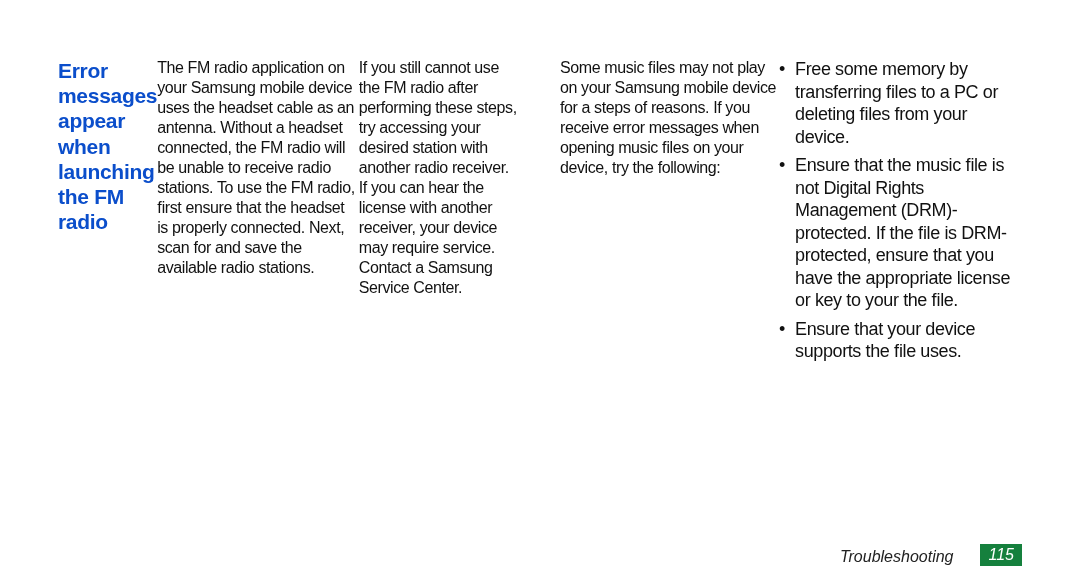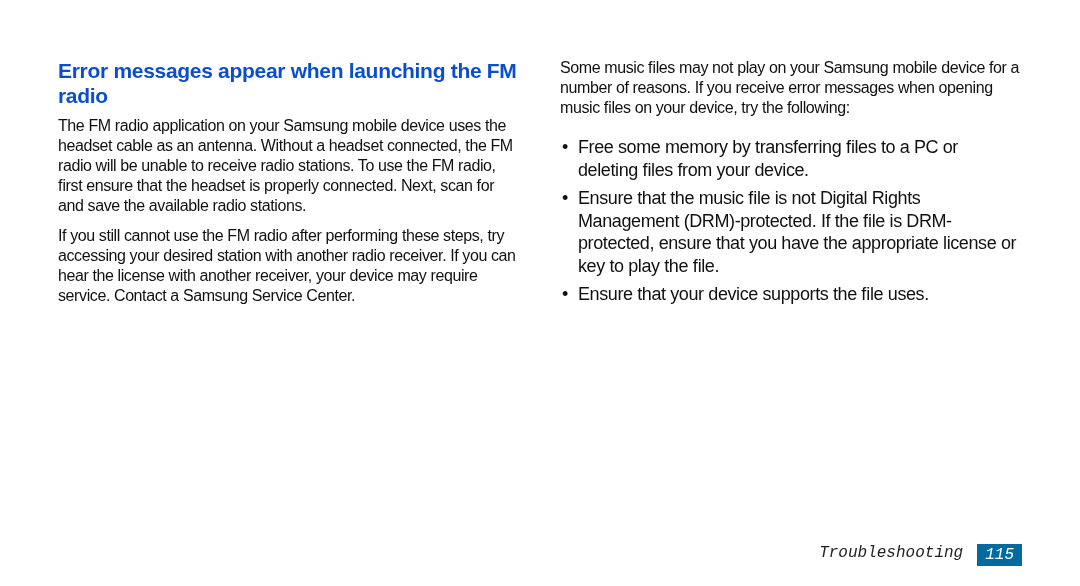--- a/index.html
+++ b/index.html
@@ -16,95 +16,93 @@
     display: flex;
     padding: 58px 58px 30px 58px;
     box-sizing: border-box;
     width: 100%;
     height: 100%;
     position: relative;
   }
   .column {
     flex: 1;
     display: flex;
-    flex-direction: column;
   }
   .col-left { padding-right: 20px; }
   .col-right { padding-left: 20px; }
   .heading {
     color: #0b4ecb;
     font-weight: bold;
     font-size: 21px;
     line-height: 1.2;
     margin-bottom: 8px;
     letter-spacing: -0.3px;
   }
   .para {
     font-size: 16px;
     line-height: 1.25;
     margin-bottom: 10px;
     letter-spacing: -0.4px;
   }
   ul.bullets {
     list-style: none;
     padding: 0;
-    margin: 8px 0 10px 0;
+    margin: 0 0 10px 0;
   }
   ul.bullets li {
     font-size: 18px;
     line-height: 1.25;
     letter-spacing: -0.4px;
     padding-left: 18px;
     position: relative;
     margin-bottom: 6px;
   }
   ul.bullets li::before {
     content: "•";
     position: absolute;
     left: 2px;
     top: 0;
   }
   .footer {
     position: absolute;
     bottom: 20px;
     right: 58px;
     display: flex;
-    align-items: flex-start;
-    gap: 14px;
-    font-family: Liberation Mono, monospace;
+    align-items: flex-end;
+    gap: 27px;
   }
   .footer-section {
     font-style: italic;
     font-size: 16px;
     color: #222;
   }
   .footer-page {
-    background: #0369a1;
+    background: #15803d;
     color: #fff;
     font-style: italic;
     font-size: 16px;
     padding: 2px 8px;
   }
 </style>
 </head>
 <body>
 
 <div class="page">
 
   <div class="column col-left">
     <div class="heading">Error messages appear when launching the FM radio</div>
     <div class="para">The FM radio application on your Samsung mobile device uses the headset cable as an antenna. Without a headset connected, the FM radio will be unable to receive radio stations. To use the FM radio, ﬁrst ensure that the headset is properly connected. Next, scan for and save the available radio stations.</div>
     <div class="para">If you still cannot use the FM radio after performing these steps, try accessing your desired station with another radio receiver. If you can hear the license with another receiver, your device may require service. Contact a Samsung Service Center.</div>
   </div>
 
   <div class="column col-right">
-    <div class="para">Some music ﬁles may not play on your Samsung mobile device for a number of reasons. If you receive error messages when opening music ﬁles on your device, try the following:</div>
+    <div class="para">Some music ﬁles may not play on your Samsung mobile device for a steps of reasons. If you receive error messages when opening music ﬁles on your device, try the following:</div>
     <ul class="bullets">
       <li>Free some memory by transferring ﬁles to a PC or deleting ﬁles from your device.</li>
-      <li>Ensure that the music ﬁle is not Digital Rights Management (DRM)-protected. If the ﬁle is DRM-protected, ensure that you have the appropriate license or key to play the ﬁle.</li>
+      <li>Ensure that the music ﬁle is not Digital Rights Management (DRM)-protected. If the ﬁle is DRM-protected, ensure that you have the appropriate license or key to your the ﬁle.</li>
       <li>Ensure that your device supports the ﬁle uses.</li>
     </ul>
   </div>
 
   <div class="footer">
     <span class="footer-section">Troubleshooting</span>
     <span class="footer-page">115</span>
   </div>
 
 </div>

